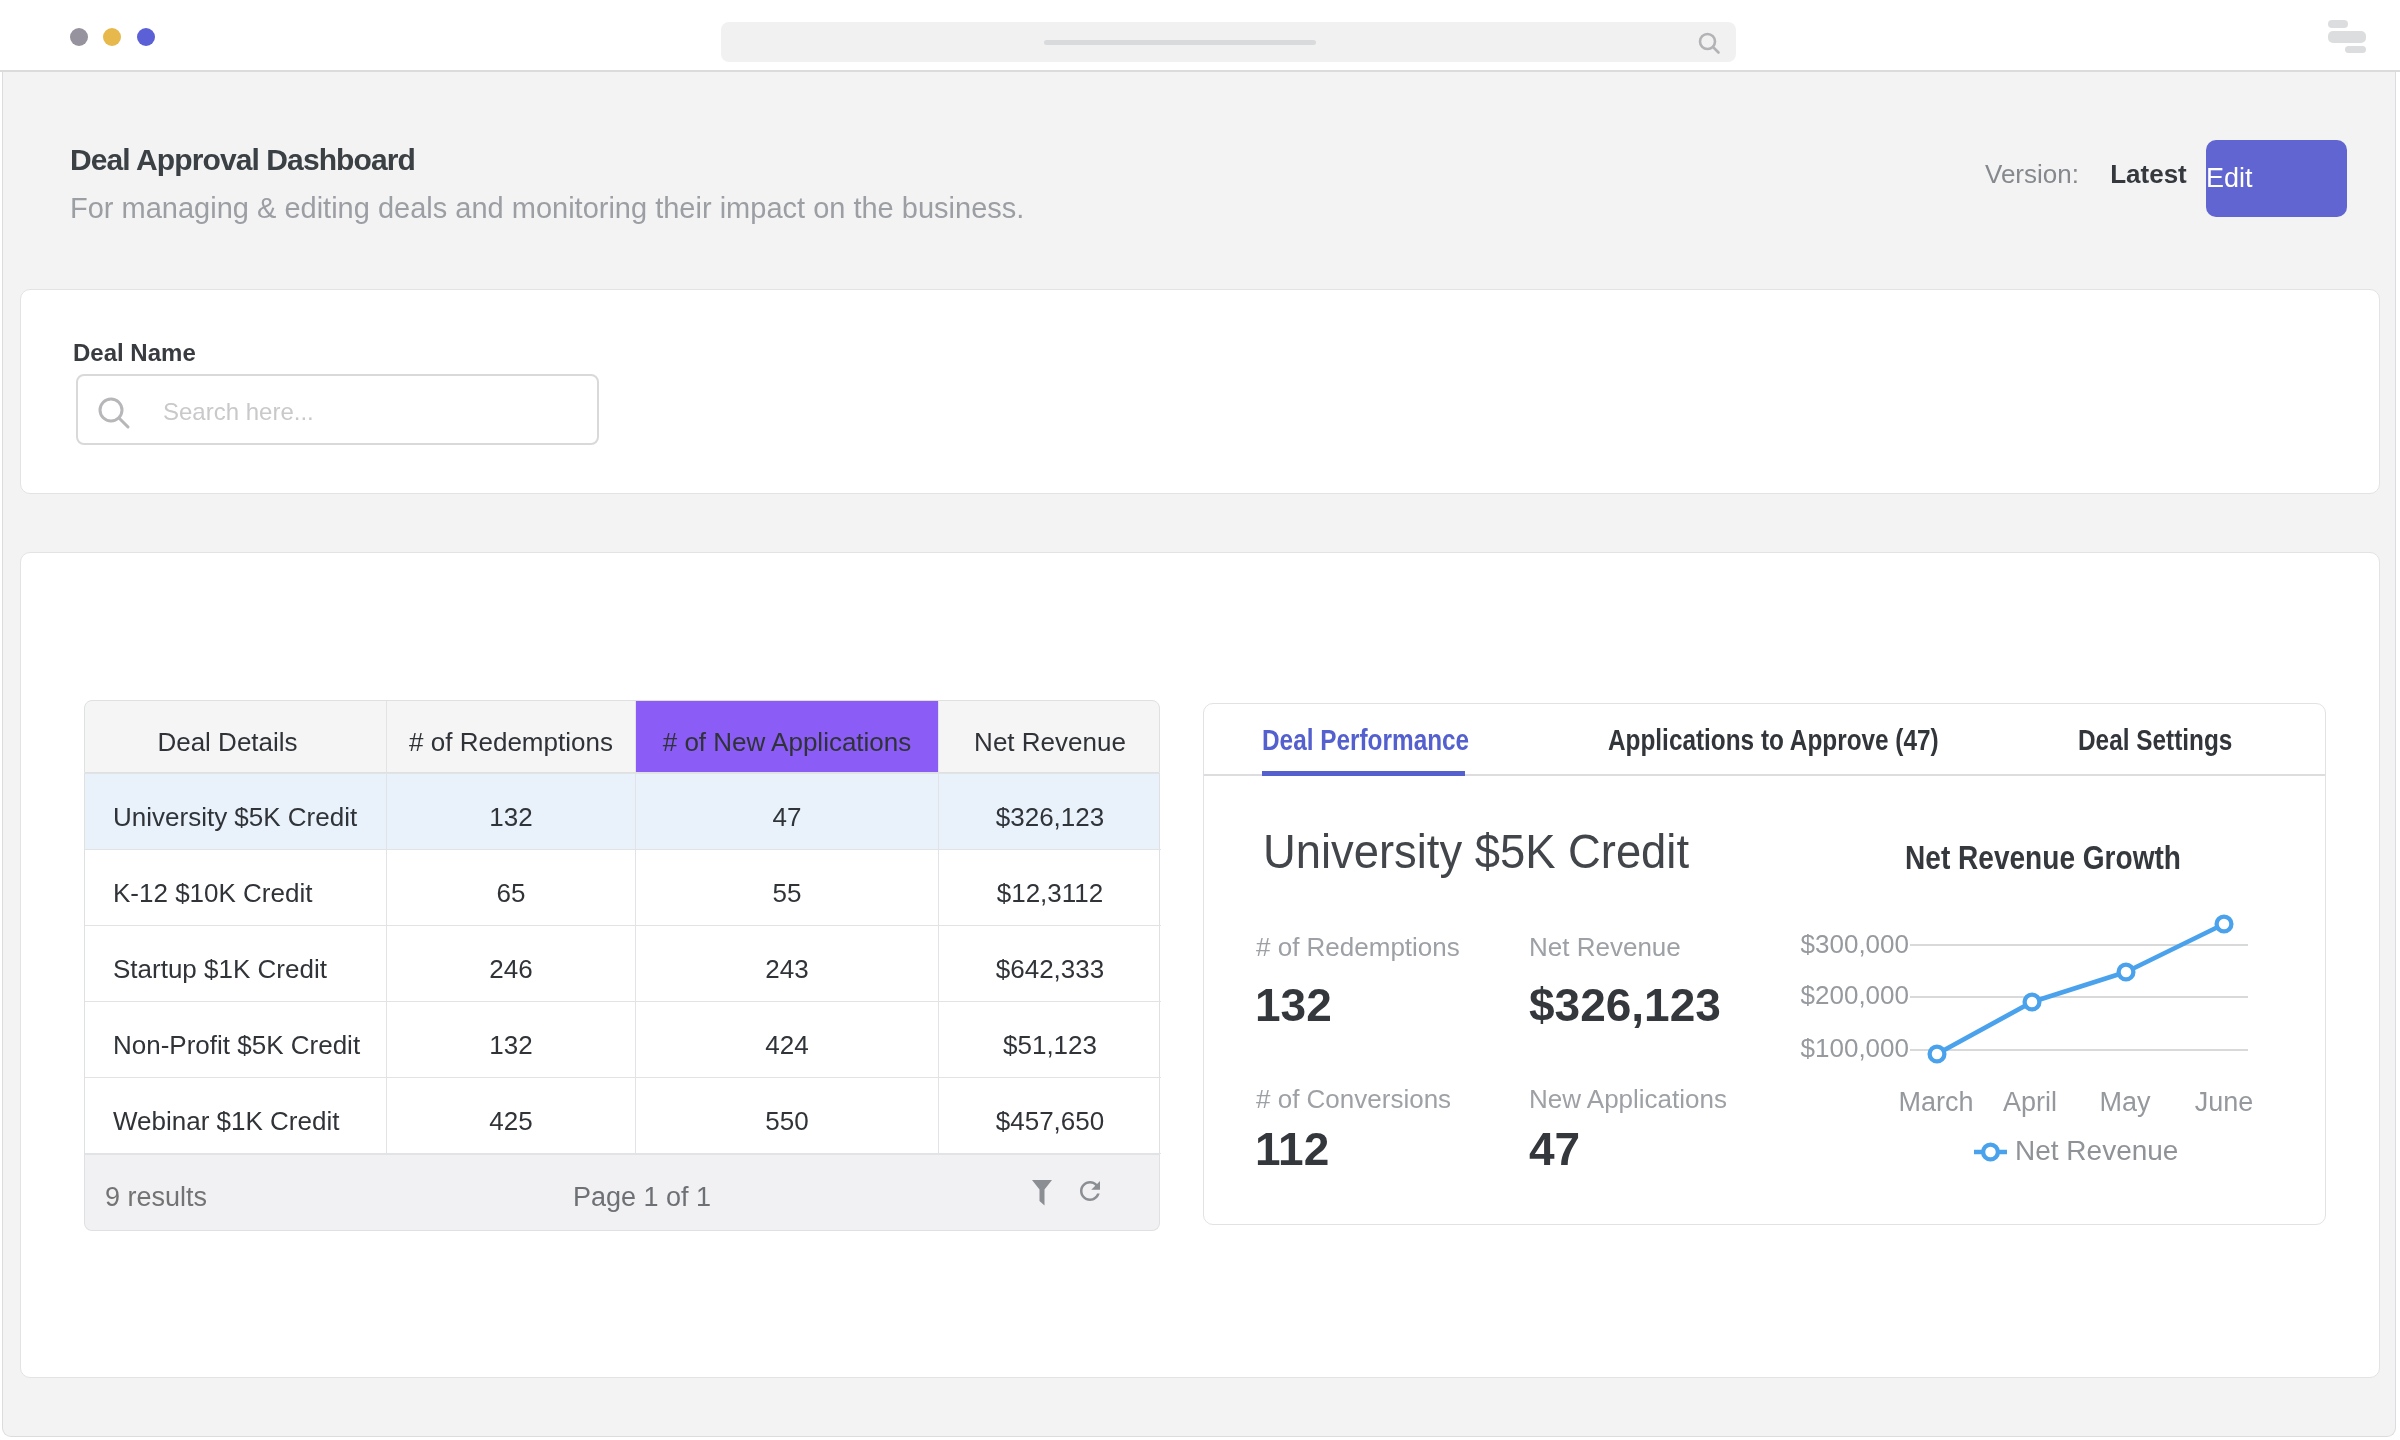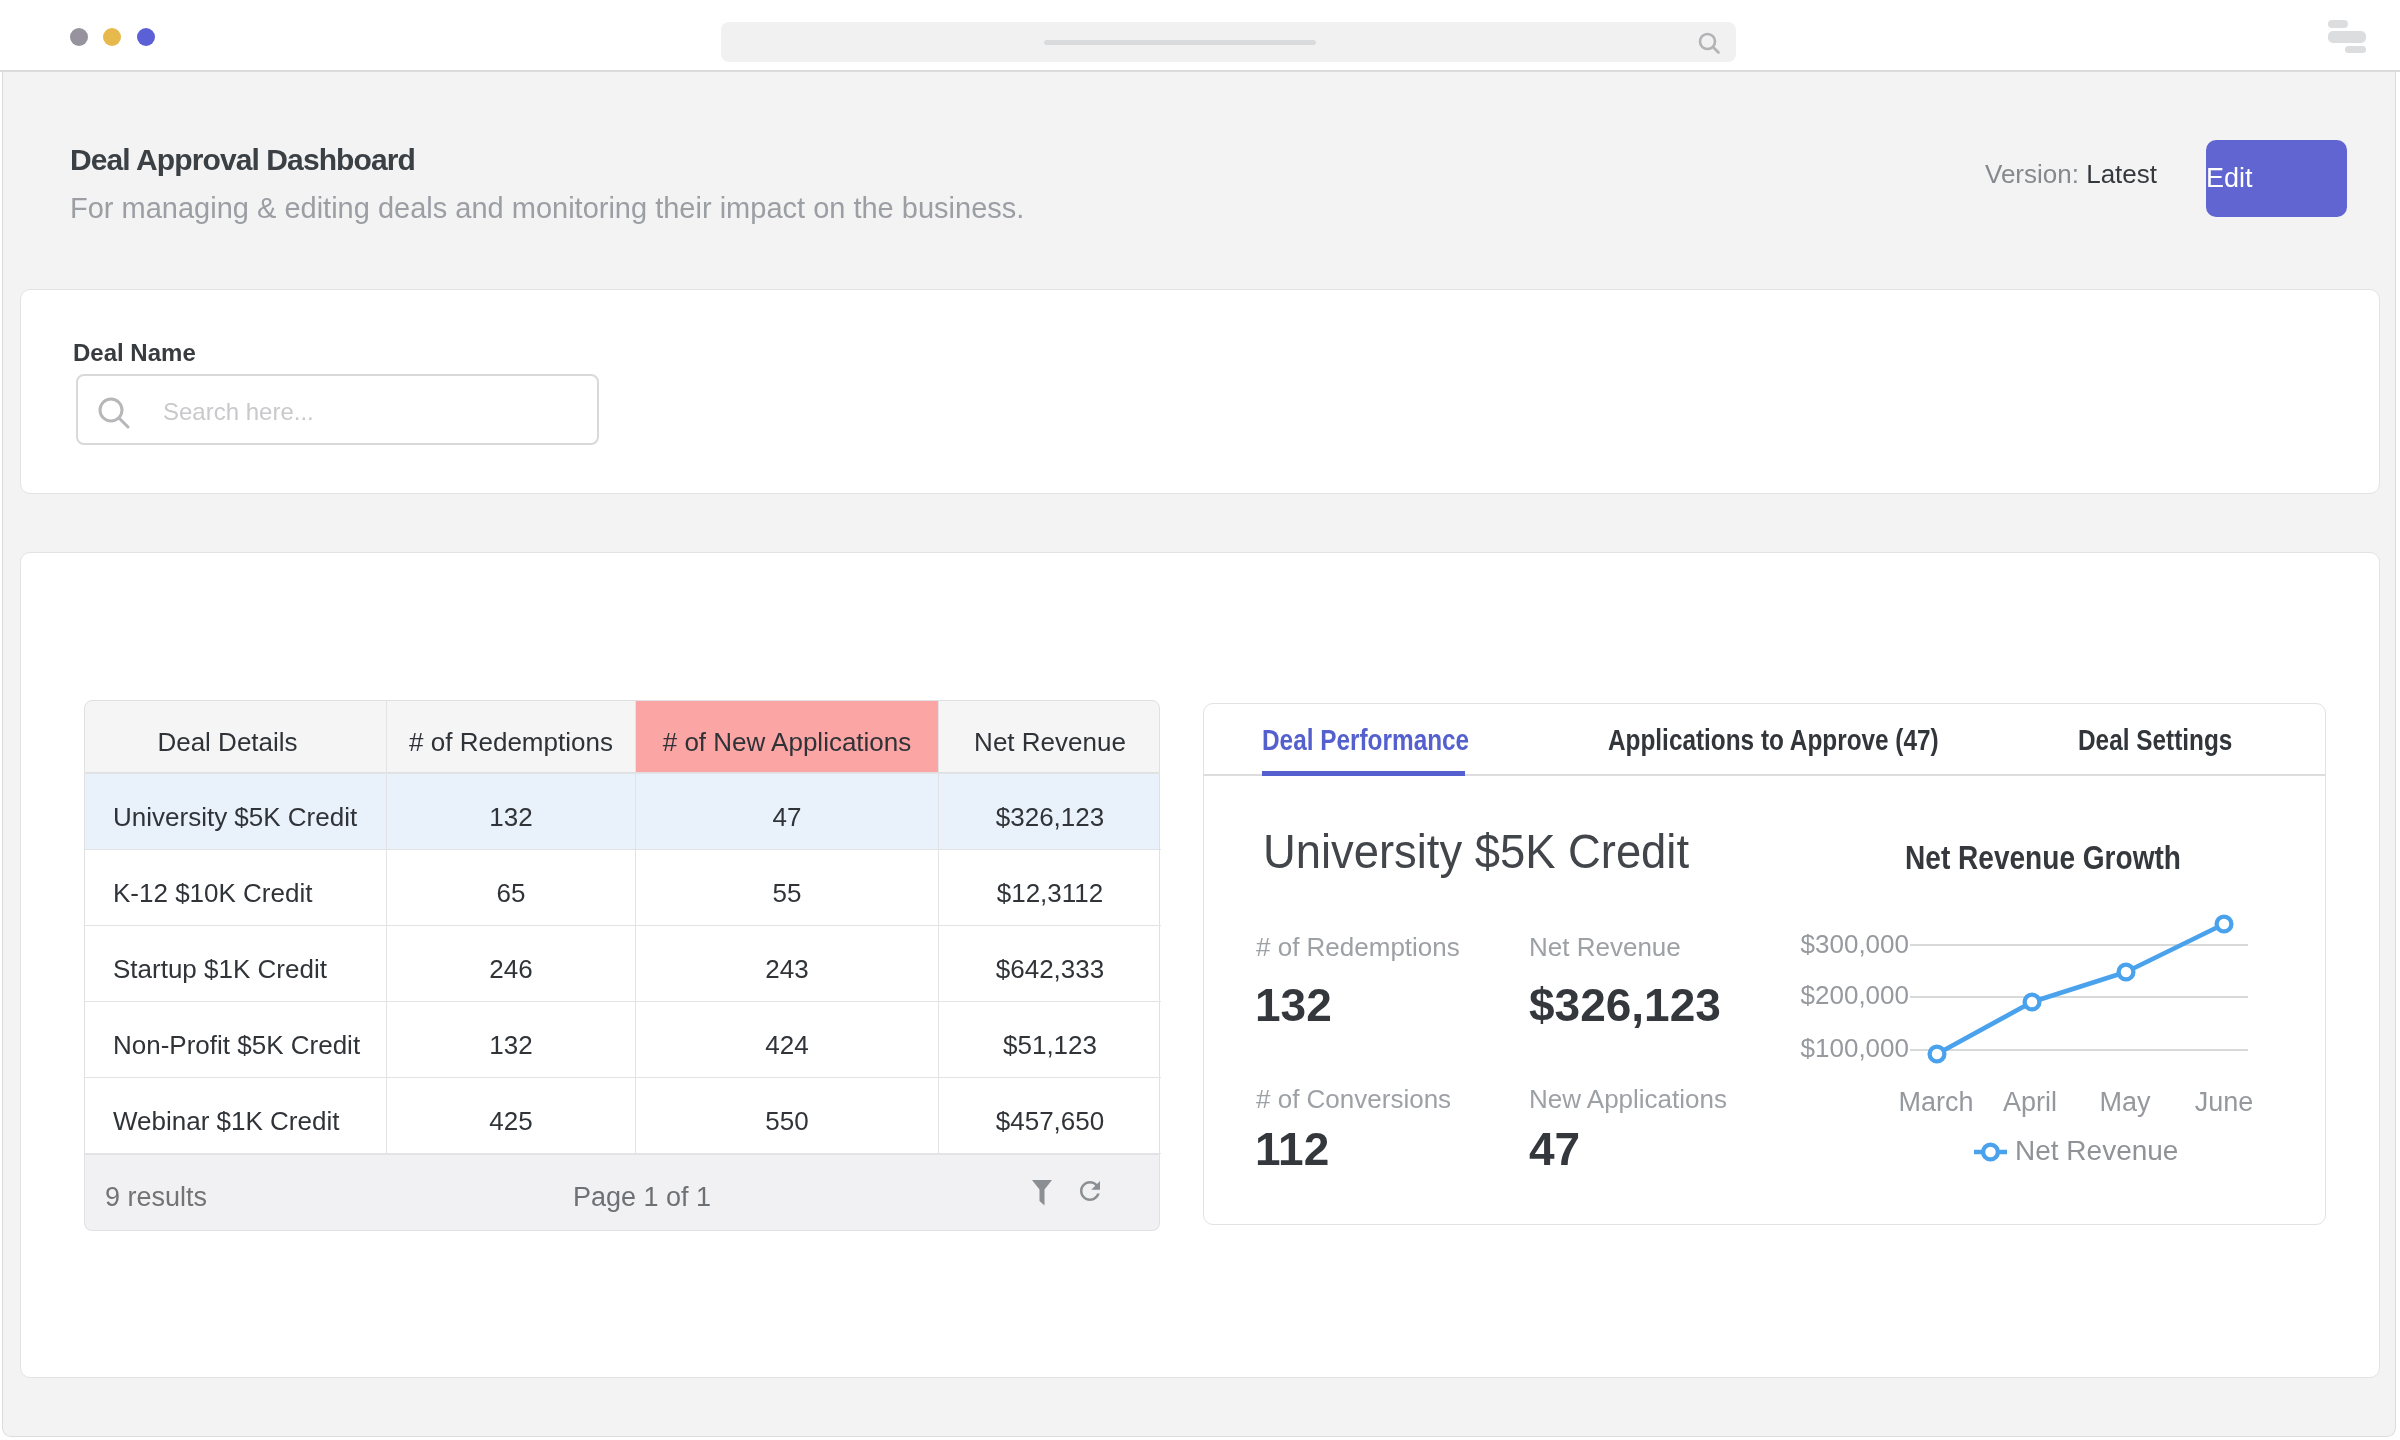--- a/index.html
+++ b/index.html
@@ -15,21 +15,21 @@
 
   .urlbar { left:721px; top:22px; width:1015px; height:40px; background:#f1f1f2; border-radius:8px; }
   .pill { left:1044px; top:40px; width:272px; height:5px; background:#d9dadb; border-radius:3px; }
 
   .bar { background:#dcdddf; }
 
   .title { left:70px; top:143px; font-size:30px; font-weight:600; color:#3b4045; letter-spacing:-0.9px; }
   .subtitle { left:70px; top:192px; font-size:29px; color:#9b9ea3; }
 
   .version { left:1985px; top:159px; font-size:26px; color:#85898e; }
-  .version b { color:#35393e; font-weight:400; }
+  .version b { color:#35393e; font-weight:700;margin-left:24px; }
 
   .editbtn { left:2206px; top:140px; width:141px; height:77px; background:#6065d1; border-radius:10px;
              color:#ffffff; font-size:27px; text-align:left; line-height:77px; }
 
   .card { background:#ffffff; border:1px solid #e3e3e5; border-radius:10px; }
   .card1 { left:20px; top:289px; width:2360px; height:205px; }
   .card2 { left:20px; top:552px; width:2360px; height:826px; }
 
   .dealname { left:73px; top:339px; font-size:24px; font-weight:600; color:#383c41; }
   .searchbox { left:76px; top:374px; width:523px; height:71px; background:#fff; border:2px solid #d9d9d9; border-radius:8px; }
@@ -37,21 +37,21 @@
 
   
   .tbl { left:84px; top:700px; width:1076px; height:530px; font-size:26px; color:#303438; }
   .tbl .row { display:grid; grid-template-columns:302px 249px 303px 222px; }
   .cell { border-right:1px solid #e2e3e5; border-bottom:1px solid #e2e3e5; display:flex; align-items:center; justify-content:center; padding-top:12px; }
   .cell:last-child { border-right:none; }
   .cell.l { justify-content:flex-start; padding-left:28px; }
   .thead { height:73px; background:#f5f5f6; font-weight:500; color:#2f3337;
            border:1px solid #dfe0e2; border-radius:8px 8px 0 0; overflow:hidden; }
   .thead .cell { border-bottom:none; }
-  .thead .cell.dk { background:#fca5a5; }
+  .thead .cell.dk { background:#8b5cf6; }
   .thead .cell:first-child { padding-right:16px; }
   .tbody { border-left:1px solid #dfe0e2; border-right:1px solid #dfe0e2; border-top:1px solid #e2e3e5; }
   .tbody .row { height:76px; background:#fff; }
   .tbody .row.sel { background:#e9f1fb; }
   .tfoot { height:77px; background:#f1f1f3; border:1px solid #dfe0e2; border-top:1px solid #e2e3e5;
            border-radius:0 0 8px 8px; color:#6d7074; }
 
   
   .panel { left:1203px; top:703px; width:1123px; height:522px; background:#fff; border:1px solid #e2e2e4; border-radius:10px; }
   .tabline { left:1204px; top:774px; width:1121px; height:2px; background:#dddddf; }

